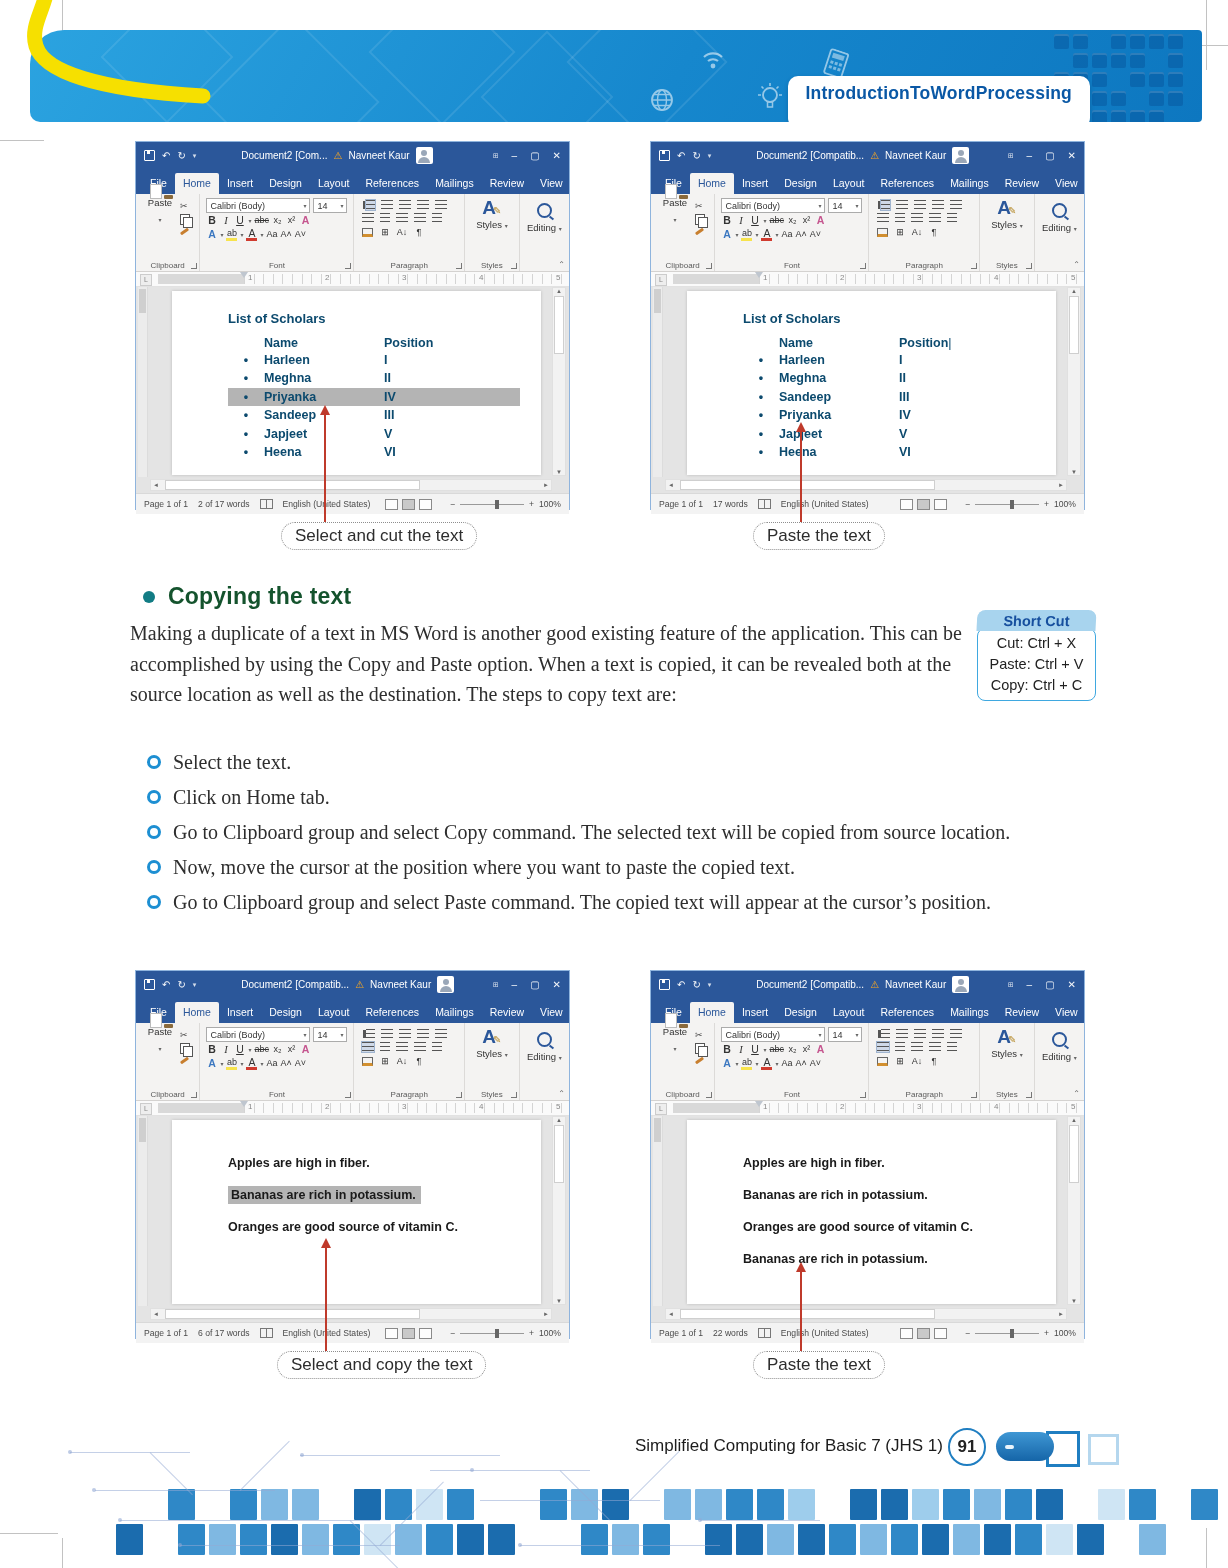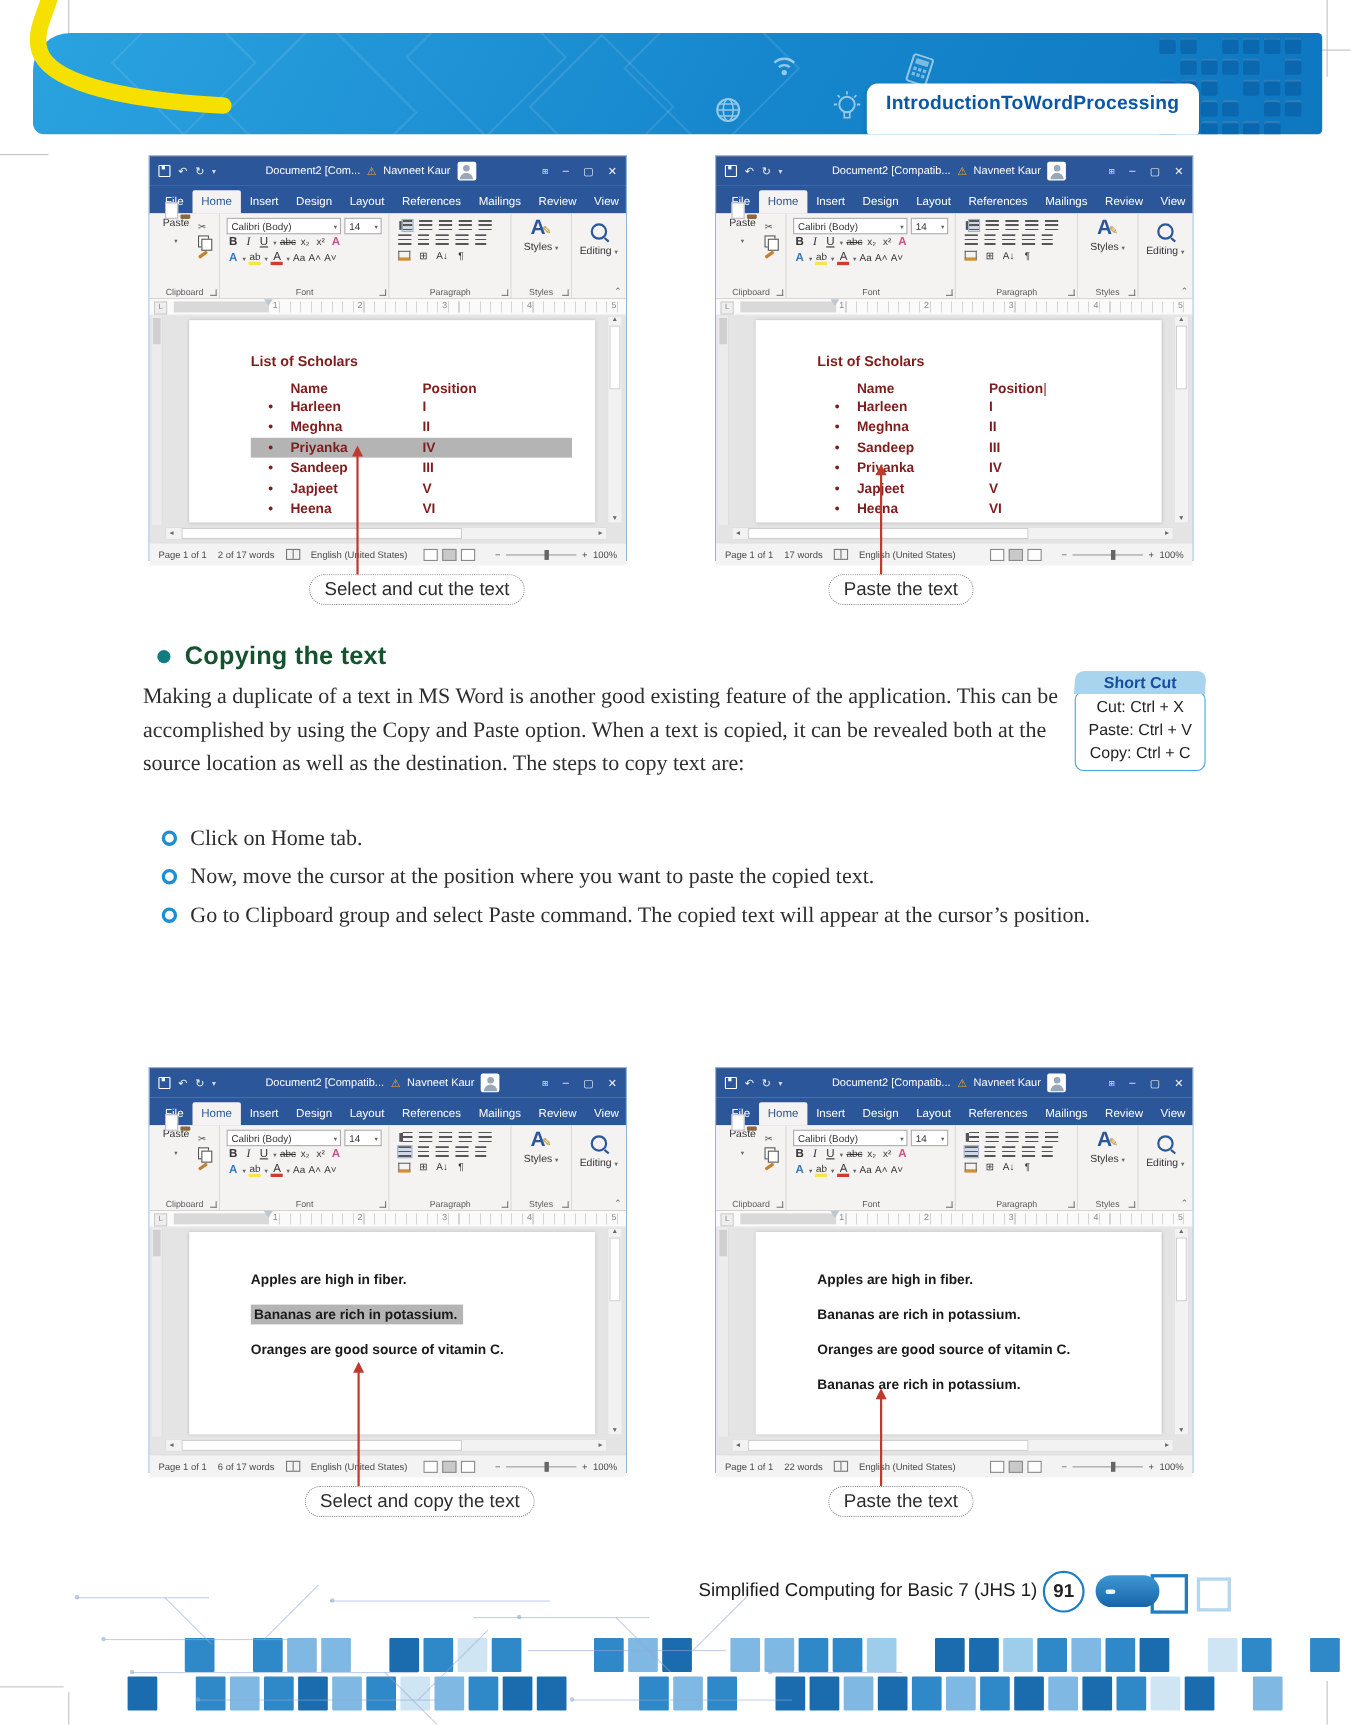--- a/index.html
+++ b/index.html
@@ -136,21 +136,21 @@
       font-size:8.6px;color:#4a4a4a;padding:0 8px;gap:10px;}
   .bookico{width:11px;height:8px;border:1px solid #777;position:relative;display:inline-block;}
   .bookico::after{content:"";position:absolute;left:50%;top:0;bottom:0;width:1px;background:#777;}
   .viewicons{margin-left:auto;display:flex;gap:4px;}
   .vic{width:11px;height:9px;border:1px solid #8a8a8a;background:#fdfdfd;}
   .vic.on{background:#c9c9c9;}
   .zoomer{display:flex;align-items:center;gap:5px;margin-left:8px;}
   .ztrack{width:64px;height:1px;background:#9a9a9a;position:relative;}
   .zthumb{position:absolute;left:55%;top:-4px;width:4px;height:9px;background:#666;}
   
-  .scholars{padding:30px 0 0 56px;color:#7f1d1d;}
+  .scholars{padding:20px 0 0 56px;color:#0c4a6e;}
   .doc-h{font-weight:bold;font-size:13px;}
   .doc-cols{display:grid;grid-template-columns:36px 120px auto;font-weight:bold;font-size:12.5px;margin-top:10px;}
   .doc-cols .c1{grid-column:2}
   .cur{font-weight:normal;}
   .srow{display:grid;grid-template-columns:36px 120px auto;font-size:12.5px;font-weight:bold;height:18px;
         line-height:18px;width:292px;margin-top:0.5px;}
   .srow .bu{text-align:center;}
   .srow:first-of-type{margin-top:8px;}
   .srow.hl{background:#b4b4b4;}
   .lines{padding:34px 0 0 56px;}
@@ -729,21 +729,29 @@
     <div class="sc-body">
       <div>Cut: Ctrl + X</div>
       <div>Paste: Ctrl + V</div>
       <div>Copy: Ctrl + C</div>
     </div>
   </div>
 
   <div class="steps" id="steps">
       <div class="step">
         <span class="step-bullet"></span>
+        <span>Select the text.</span>
+      </div>
+      <div class="step">
+        <span class="step-bullet"></span>
         <span>Click on Home tab.</span>
+      </div>
+      <div class="step">
+        <span class="step-bullet"></span>
+        <span>Go to Clipboard group and select Copy command. The selected text will be copied from source location.</span>
       </div>
       <div class="step">
         <span class="step-bullet"></span>
         <span>Now, move the cursor at the position where you want to paste the copied text.</span>
       </div>
       <div class="step">
         <span class="step-bullet"></span>
         <span>Go to Clipboard group and select Paste command. The copied text will appear at the cursor’s position.</span>
       </div>
     </div>

